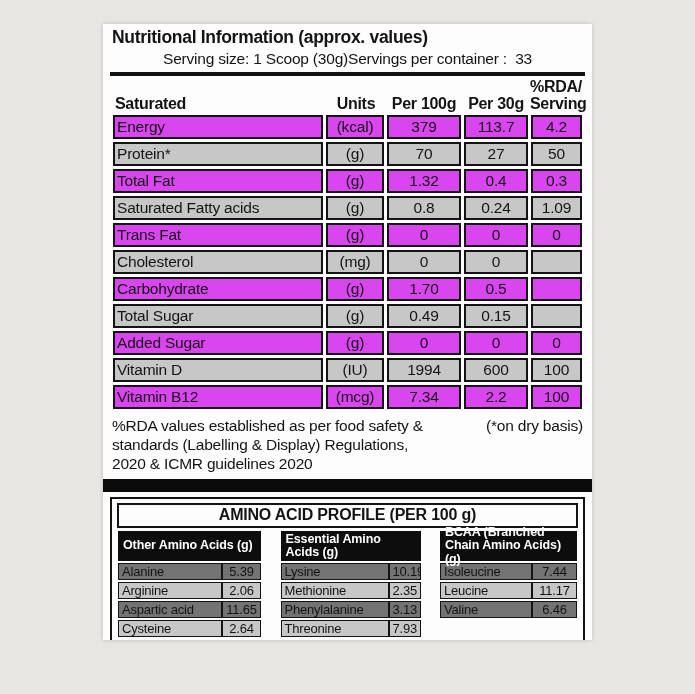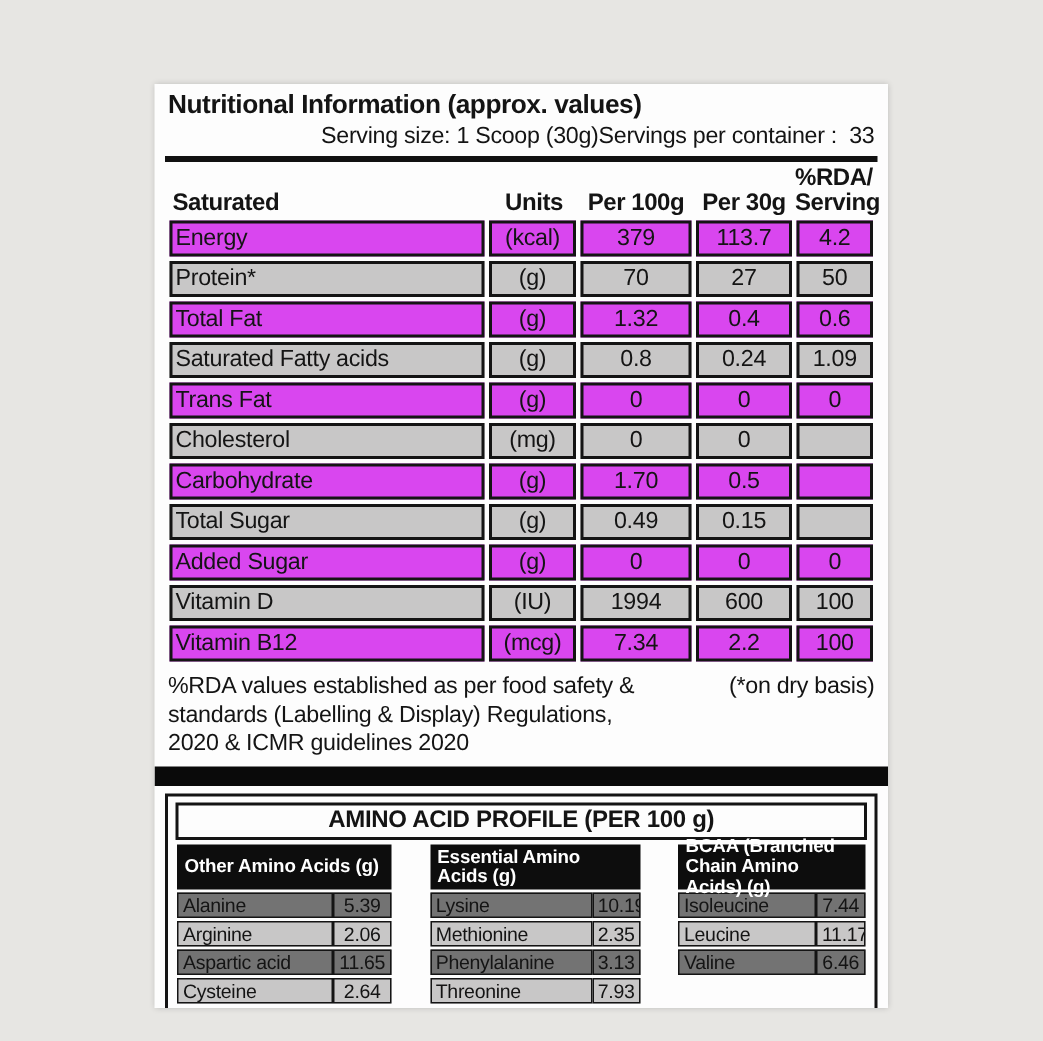--- a/index.html
+++ b/index.html
@@ -8,39 +8,39 @@
     width: 695px;
     height: 694px;
     background: #e7e6e3;
     font-family: "Liberation Sans", sans-serif;
     color: #141414;
     -webkit-font-smoothing: antialiased;
   }
   .card {
     position: absolute;
     left: 103px;
-    top: 56px;
+    top: 24px;
     width: 489px;
     height: 616px;
     background: #fdfdfd;
     box-shadow: 0 0 4px rgba(0,0,0,0.18);
     padding: 0 7px;
     box-sizing: border-box;
     overflow: hidden;
   }
   .nl-title {
     margin-top: 3px;
     font-size: 17.5px;
     font-weight: 700;
     letter-spacing: -0.3px;
     padding-left: 2px;
   }
   .serving-row {
     display: flex;
-    justify-content: flex-end;
+    justify-content: center;
     font-size: 15.5px;
     margin-top: 2px;
     padding: 0 2px;
     letter-spacing: -0.2px;
   }
   .serving-row .pre { white-space: pre; }
   .thick-rule {
     height: 4px;
     background: #111;
     margin-top: 4px;
@@ -109,21 +109,21 @@
     letter-spacing: -0.2px;
     padding: 1px 0 2px 0;
   }
   .amino-tables {
     display: flex;
     justify-content: space-between;
     margin: 3px 6px 0 6px;
   }
   .amino-col-0 { width: 143px; }
   .amino-col-1 { width: 140px; }
-  .amino-col-2 { width: 125px; }
+  .amino-col-2 { width: 137px; }
   .amino-header {
     background: #0d0d0d;
     color: #fff;
     font-weight: 700;
     font-size: 12.5px;
     line-height: 13.5px;
     height: 30px;
     display: flex;
     align-items: center;
     padding: 0 5px;
@@ -200,21 +200,21 @@
           <td class="td-unit">(g)</td>
           <td class="td-val">70</td>
           <td class="td-val">27</td>
           <td class="td-val">50</td>
         </tr>
         <tr>
           <td class="td-name">Total Fat</td>
           <td class="td-unit">(g)</td>
           <td class="td-val">1.32</td>
           <td class="td-val">0.4</td>
-          <td class="td-val">0.6</td>
+          <td class="td-val">0.3</td>
         </tr>
         <tr>
           <td class="td-name">Saturated Fatty acids</td>
           <td class="td-unit">(g)</td>
           <td class="td-val">0.8</td>
           <td class="td-val">0.24</td>
           <td class="td-val">1.09</td>
         </tr>
         <tr>
           <td class="td-name">Trans Fat</td>

